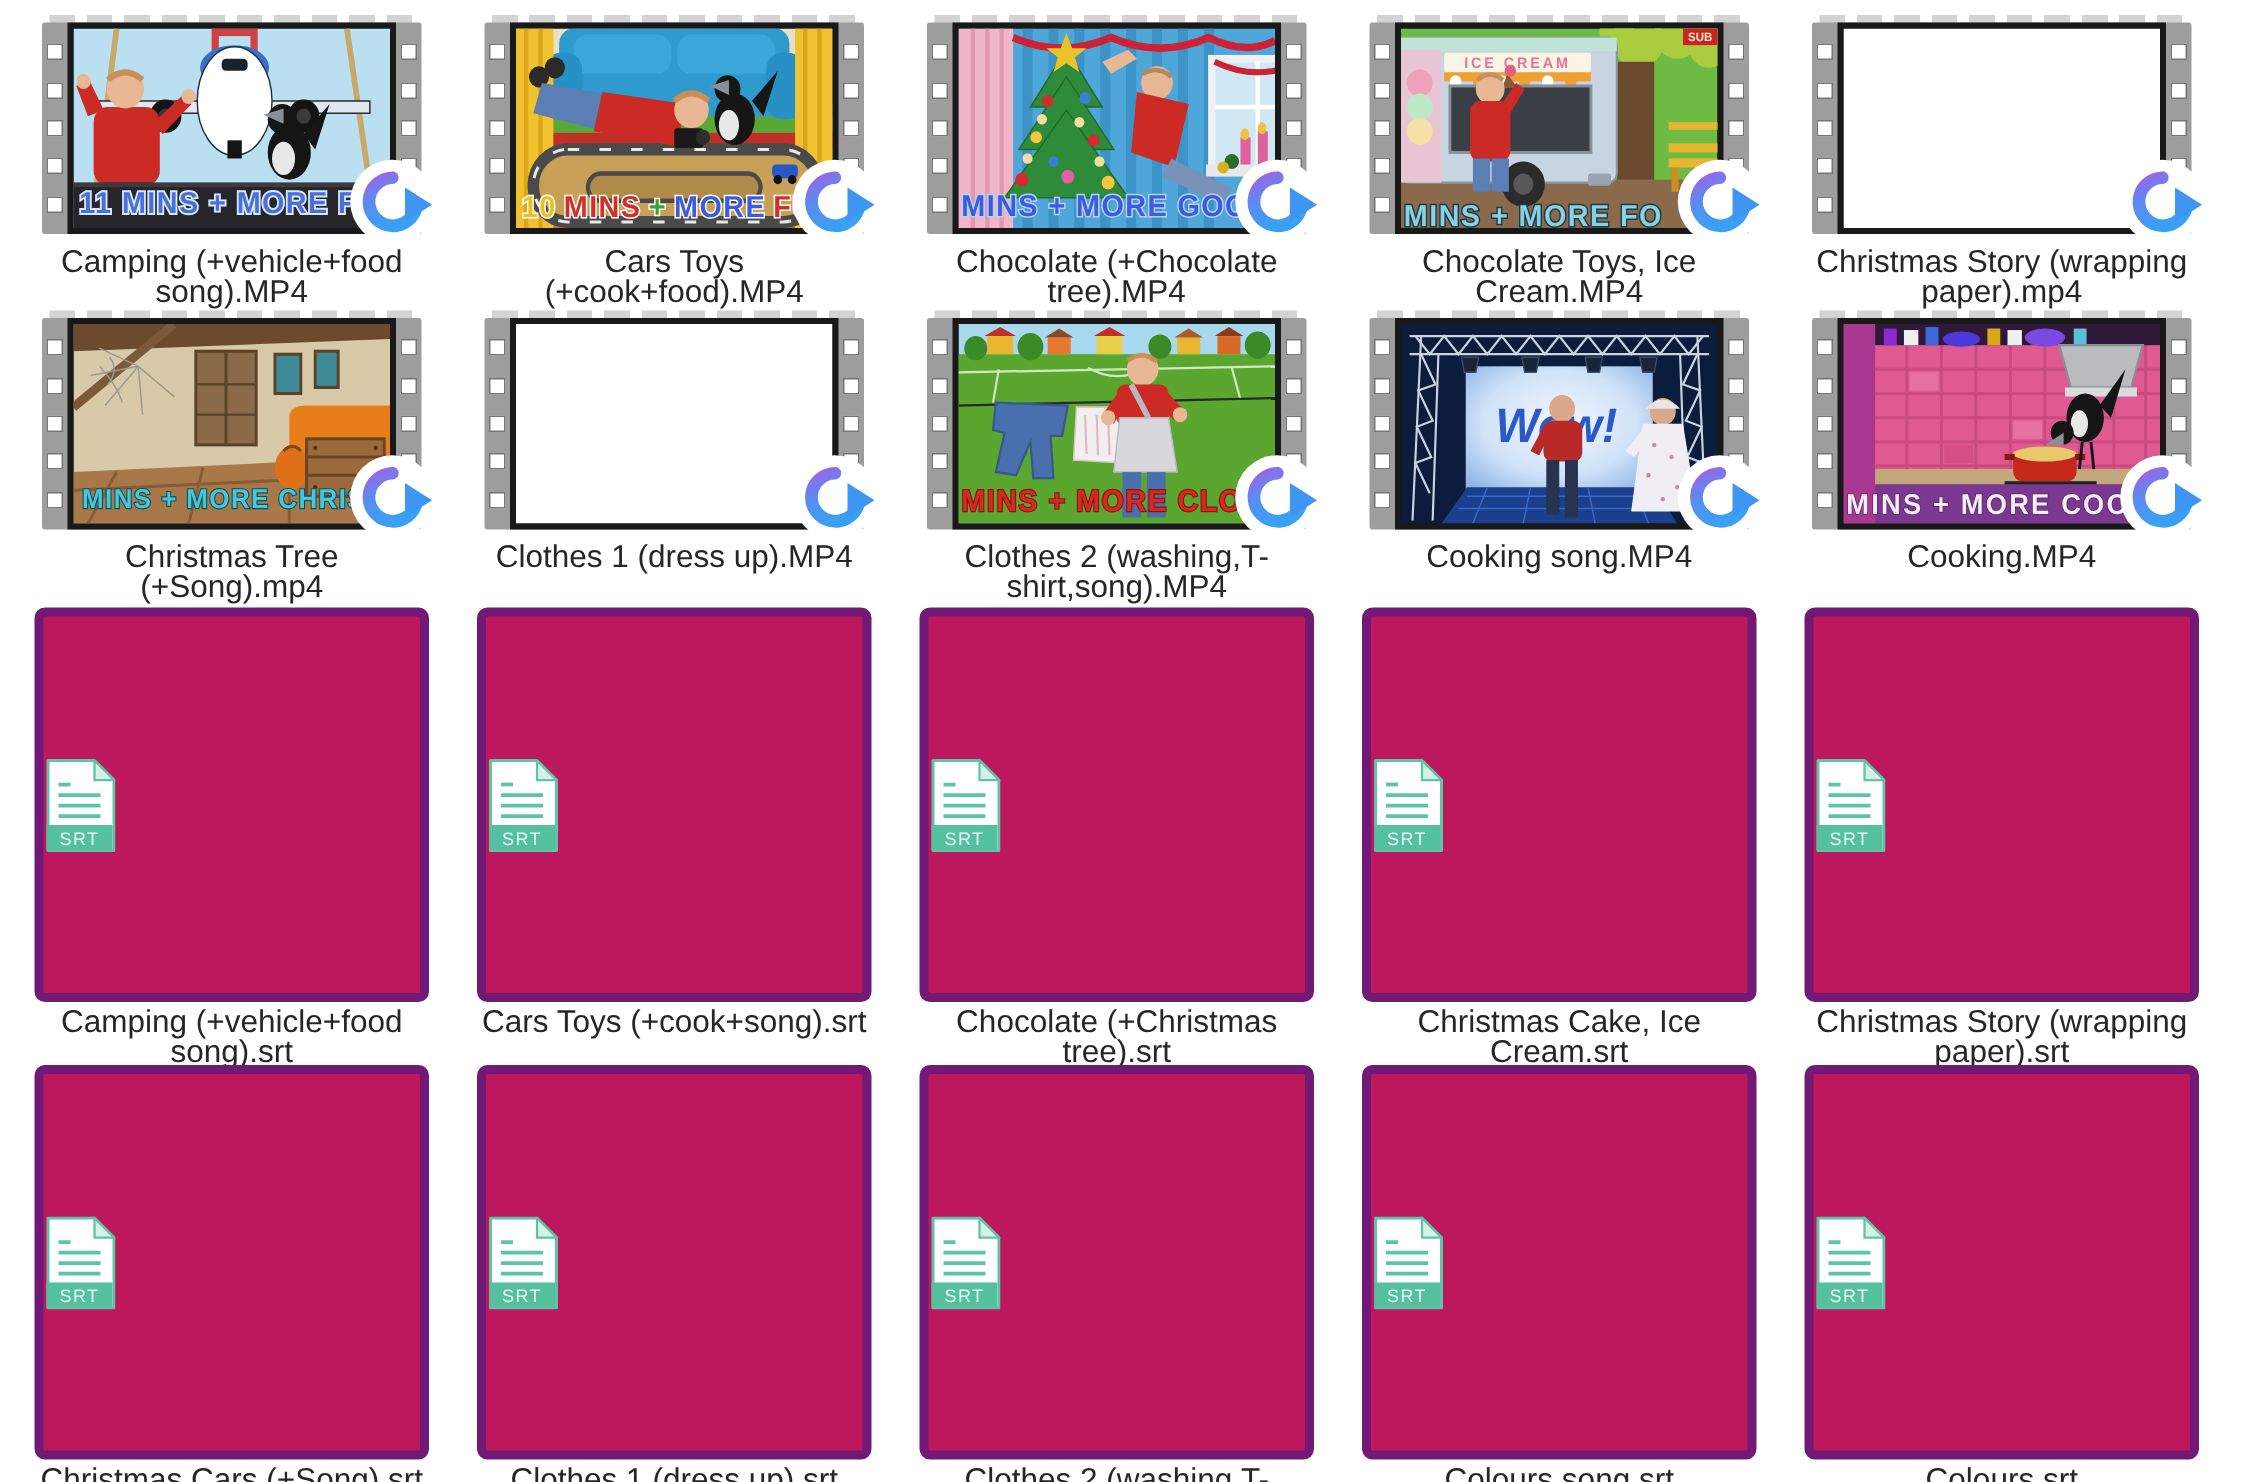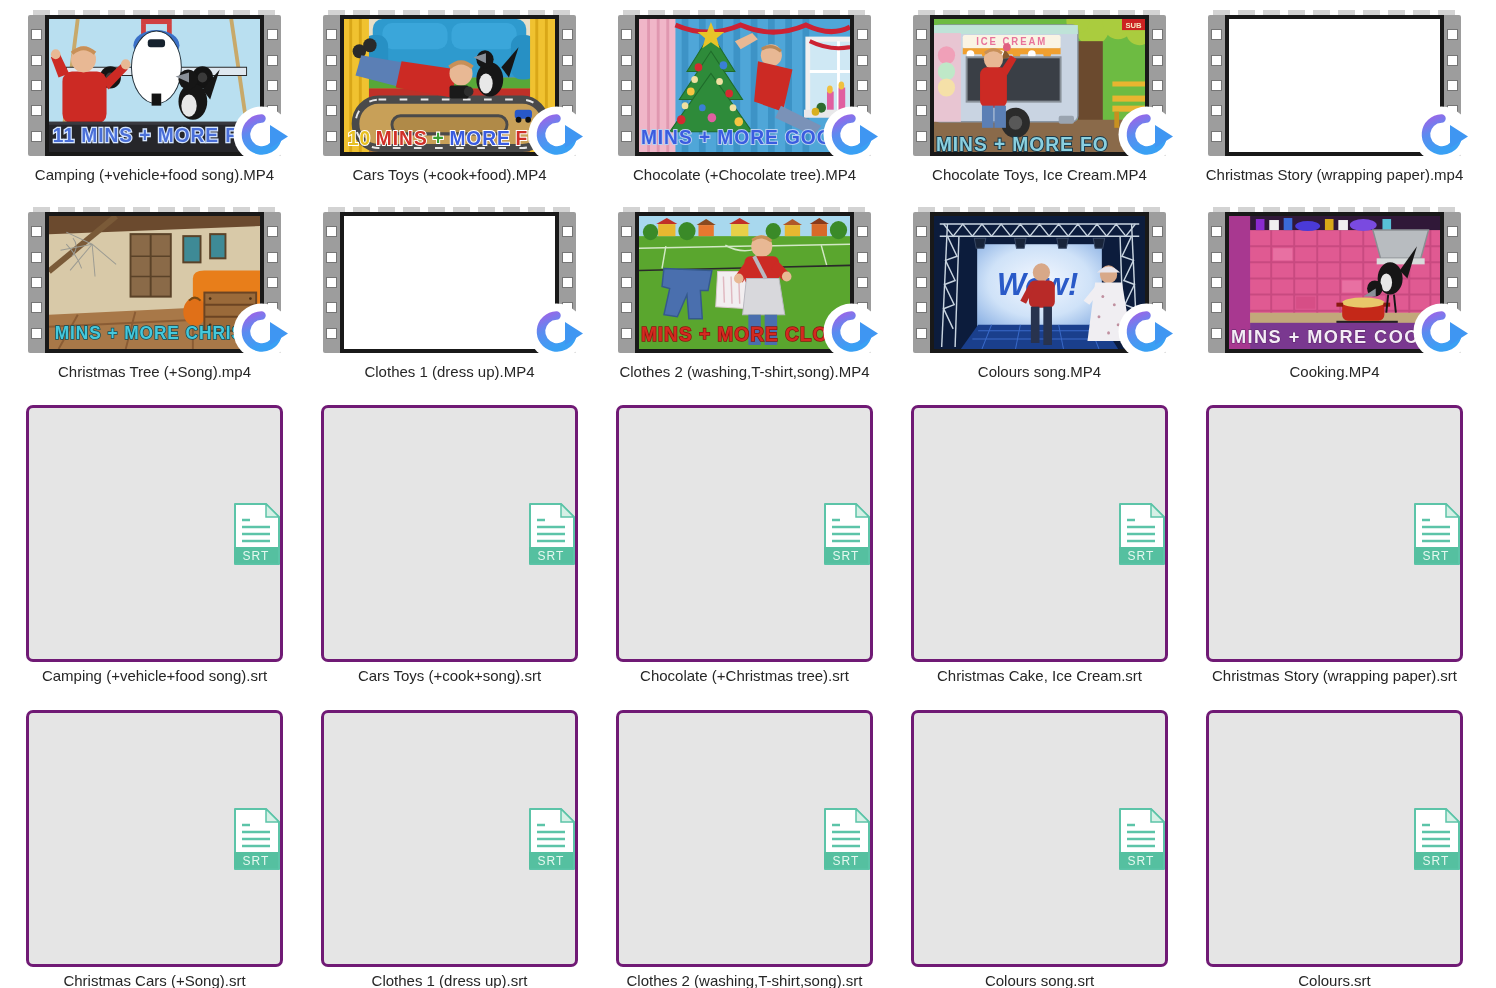--- a/index.html
+++ b/index.html
@@ -10,26 +10,26 @@
   .film{position:relative;width:253px;height:146px;flex:0 0 auto;}
   .film-top{position:absolute;top:0;left:5px;right:5px;height:6px;
     background:repeating-linear-gradient(90deg,#d3d3d3 0 17px,rgba(0,0,0,0) 17px 25px);}
   .film-body{position:absolute;top:5px;left:0;right:0;bottom:0;background:#9d9d9d;display:flex;border-radius:2px;}
   .sprk{width:17px;display:flex;flex-direction:column;justify-content:space-evenly;align-items:center;}
   .sprk span{width:9px;height:9px;background:#ffffff;border:1px solid #757575;display:block;}
   .frame{flex:1;background:#191919;padding:4px;min-width:0;}
   .frame svg{width:100%;height:100%;display:block;}
   .play{position:absolute;right:-9px;bottom:-7px;width:57px;height:57px;}
   
-  .label{margin-top:9px;font-size:15px;line-height:20px;color:#262626;text-align:center;max-width:268px;word-wrap:break-word;}
+  .label{margin-top:9px;font-size:21px;line-height:20px;color:#262626;text-align:center;max-width:268px;word-wrap:break-word;}
   
-  .srtbox{width:251px;height:251px;border:3px solid #701a75;border-radius:7px;background:#e5e5e5;
-    display:flex;align-items:center;justify-content:flex-end;flex:0 0 auto;}
+  .srtbox{width:251px;height:251px;border:6px solid #701a75;border-radius:7px;background:#be185d;
+    display:flex;align-items:center;justify-content:flex-start;flex:0 0 auto;}
   .srticon{width:48px;height:62px;}
-  .srt-label{margin-top:4px;text-align:right;}
+  .srt-label{margin-top:4px;}
   svg text{font-family:"Liberation Sans",sans-serif;}
 </style>
 </head>
 <body>
 
 <svg width="0" height="0" style="position:absolute" aria-hidden="true">
   <defs>
     <linearGradient id="playgrad" x1="0" y1="0" x2="0.45" y2="1">
       <stop offset="0" stop-color="#9a66e8"></stop>
       <stop offset="0.45" stop-color="#5a8cf0"></stop>
@@ -608,21 +608,21 @@
             <span></span>
             <span></span>
           </div>
       </div>
       <svg class="play" viewBox="0 0 57 57">
         <circle cx="28.5" cy="28.5" r="28" fill="#ffffff"></circle>
         <path d="M 28.5,12.5 A 16,16 0 1 0 44,34" stroke="url(#playgrad)" stroke-width="8.5" fill="none" stroke-linecap="round"></path>
         <polygon points="37,19 55,30.5 37,42" fill="#3f96f2"></polygon>
       </svg>
     </div>
-    <div class="label">Colours song.MP4</div>
+    <div class="label">Cooking song.MP4</div>
   </div>
 
   <div class="cell">
     <div class="film">
       <div class="film-top"></div>
       <div class="film-body">
         <div class="sprk">
             <span></span>
             <span></span>
             <span></span>

